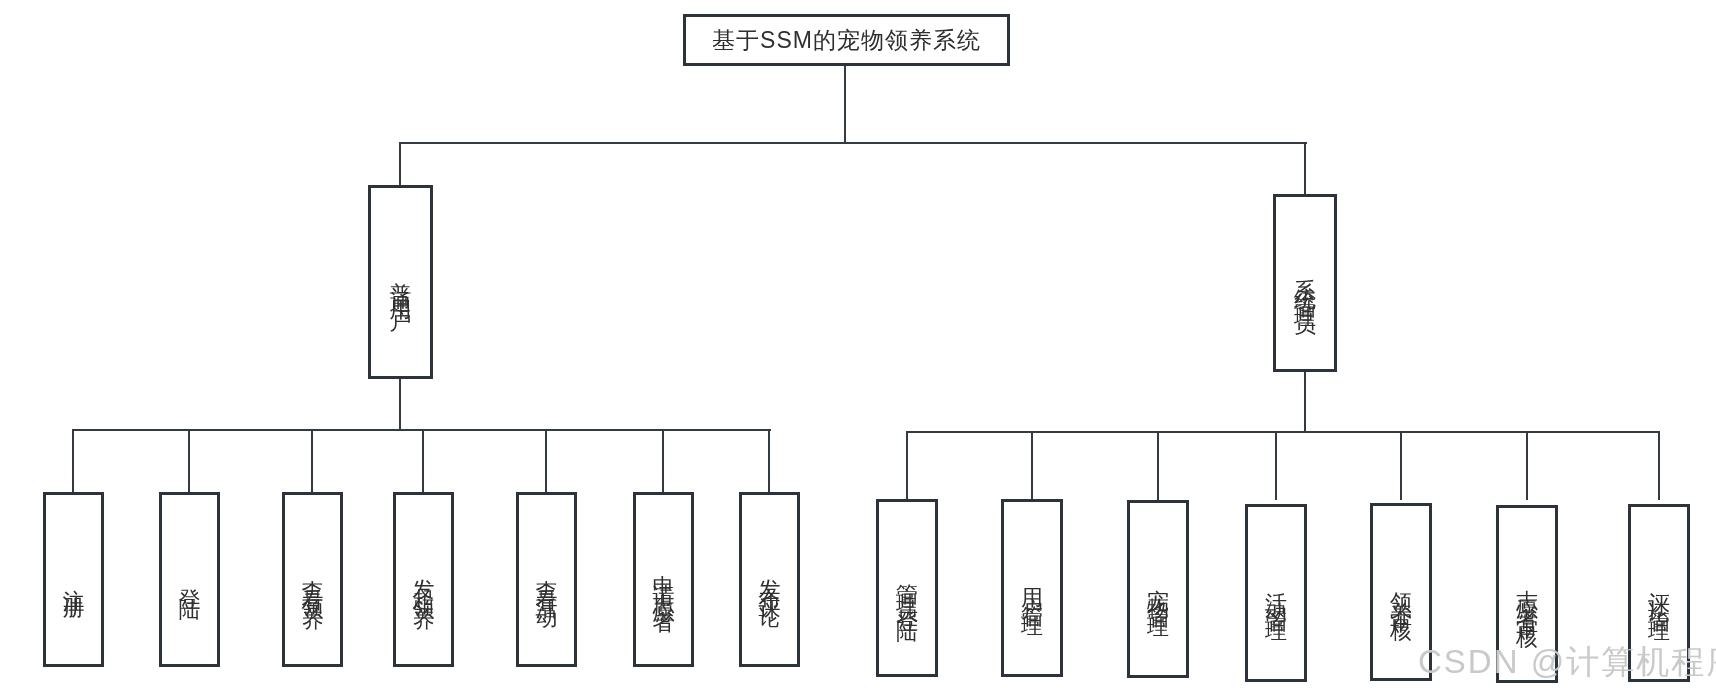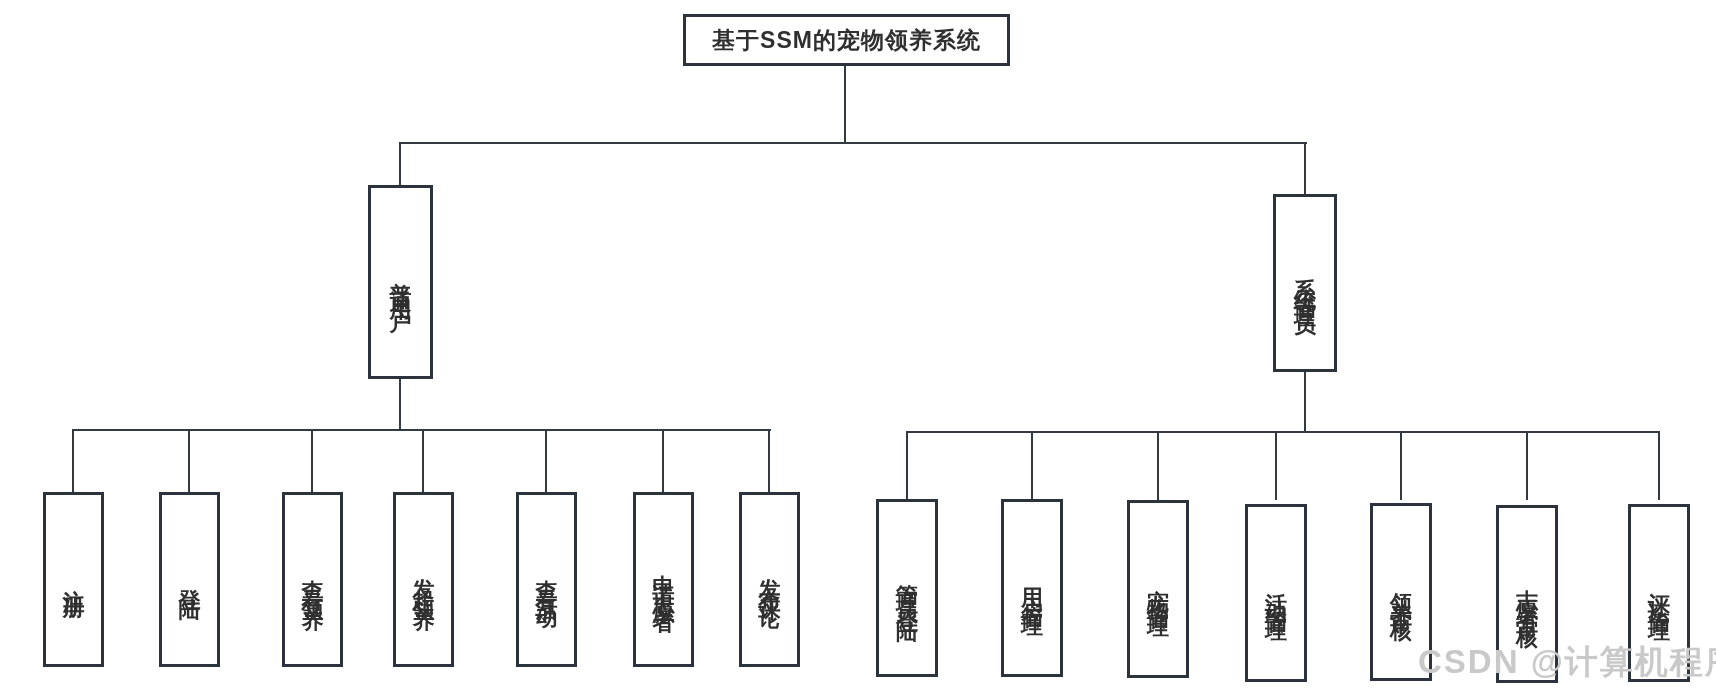--- a/index.html
+++ b/index.html
@@ -3,21 +3,20 @@
 <meta charset="utf-8">
 <style>
   html, body { margin: 0; padding: 0; background: #ffffff; }
   .canvas {
     position: relative;
     width: 1716px;
     height: 692px;
     background: #ffffff;
     overflow: hidden;
     font-family: "Liberation Sans", "DejaVu Sans", sans-serif;
-    font-weight: bold;
   }
   .line { position: absolute; background: #343a42; }
   .box {
     position: absolute;
     background: #ffffff;
     border: 3px solid #2d333c;
     display: flex;
     align-items: center;
     justify-content: center;
     color: #2f2f2f;

